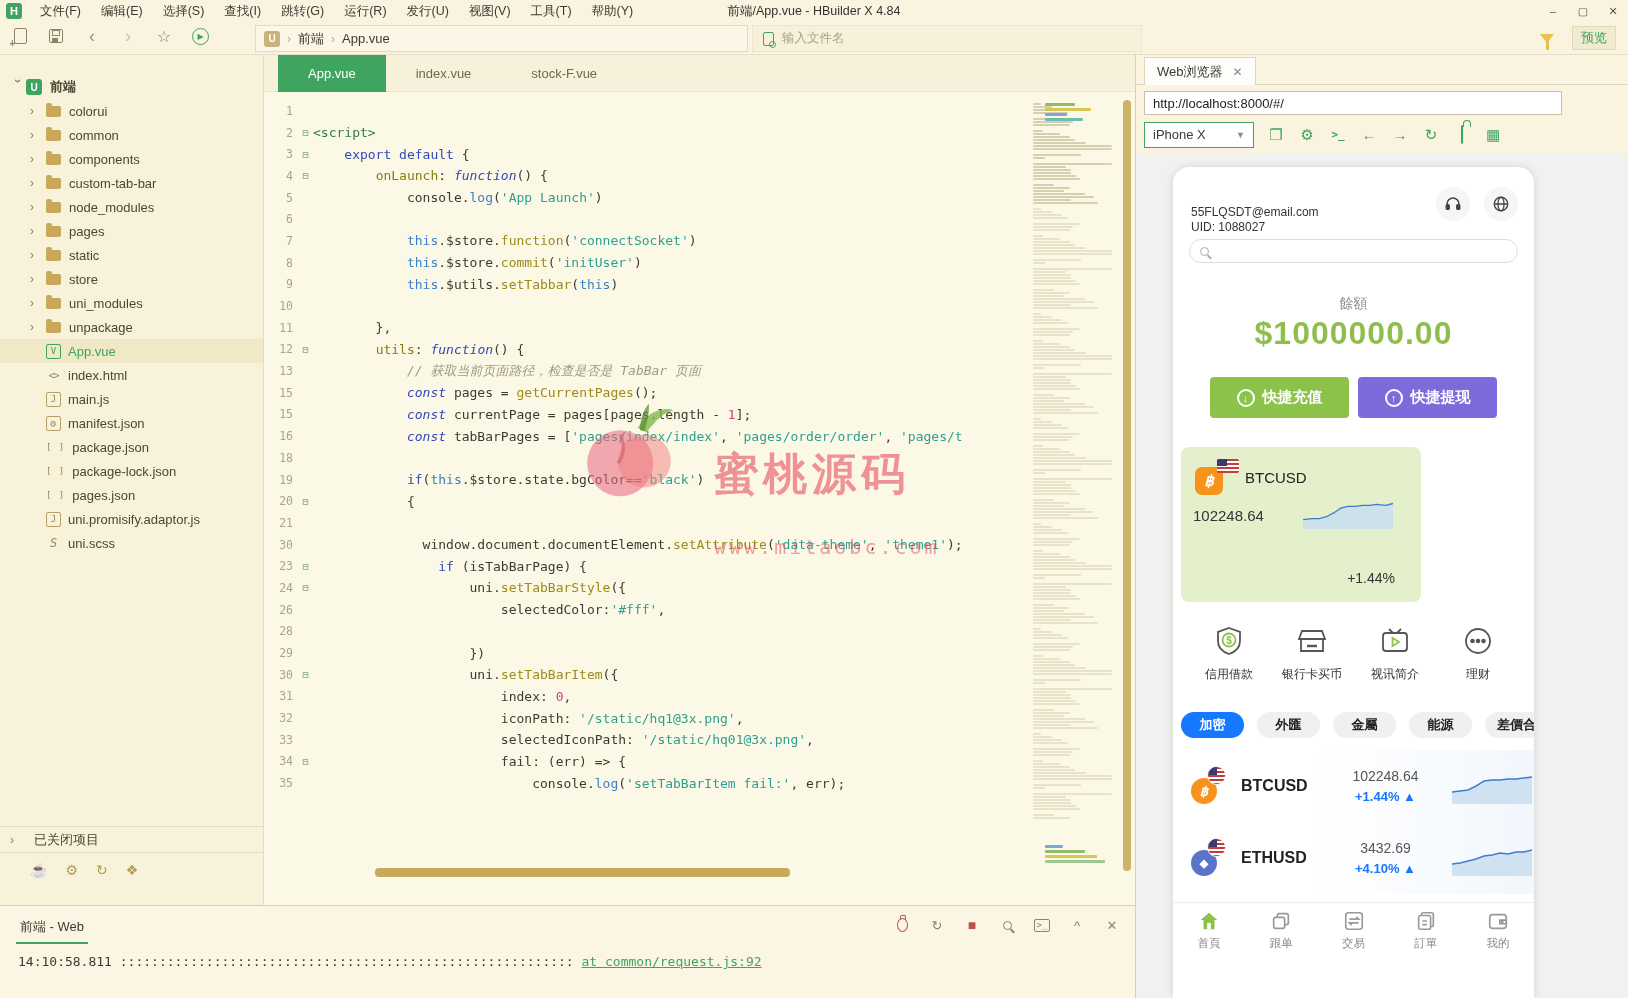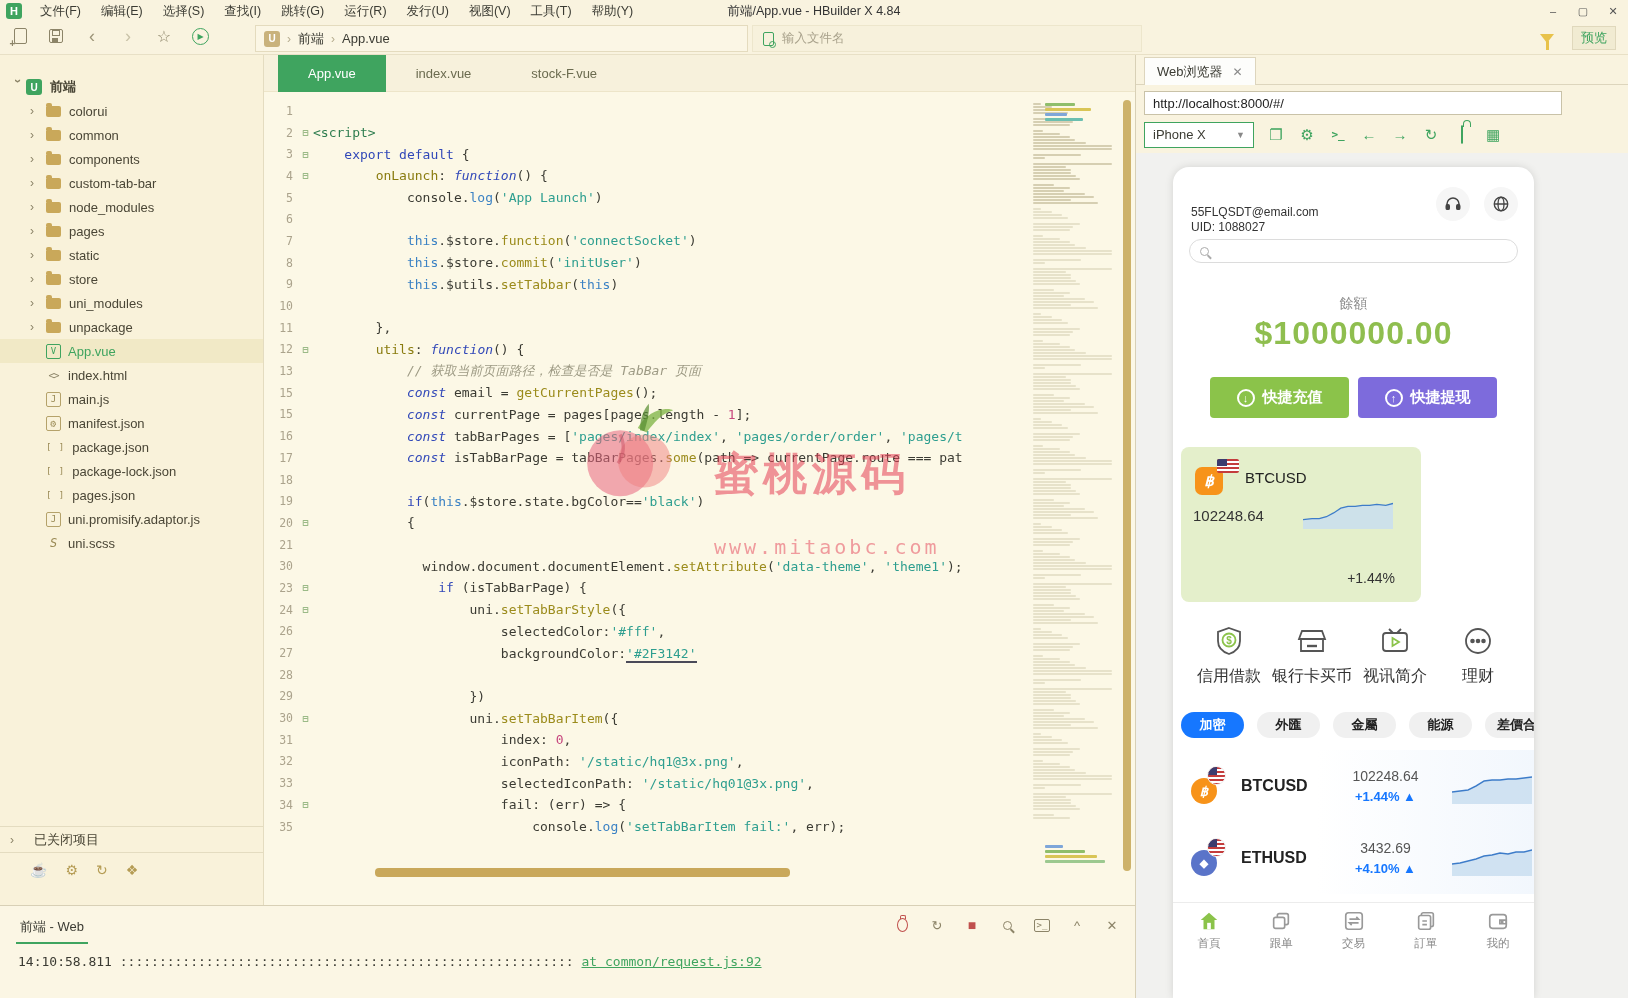--- a/index.html
+++ b/index.html
@@ -143,21 +143,21 @@
   .btc-sq{position:absolute;left:0;top:8px;width:28px;height:28px;background:#F7931A;border-radius:7px;color:#fff;font-weight:bold;font-size:15px;display:flex;align-items:center;justify-content:center;font-style:italic}
   .usflag{position:absolute;left:22px;top:0;width:22px;height:14px;border-radius:2px;background:repeating-linear-gradient(180deg,#C43C3C 0 2px,#fff 2px 4px);overflow:hidden}
   .usflag::before{content:"";position:absolute;left:0;top:0;width:10px;height:7px;background:#3C3B6E}
   .feat-sym{position:absolute;left:64px;top:22px;font-size:15px;color:#222}
   .feat-price{position:absolute;left:12px;top:60px;font-size:15px;color:#333}
   .feat-spark{position:absolute;left:122px;top:48px;width:90px;height:34px}
   .feat-change{position:absolute;right:26px;bottom:16px;font-size:14px;color:#333}
   .services{position:absolute;left:0;right:0;top:458px;display:flex;justify-content:space-between;padding:0 18px}
   .svc{width:76px;display:flex;flex-direction:column;align-items:center;gap:9px}
   .svc svg{width:32px;height:32px}
-  .svc-label{font-size:16px;color:#333;white-space:nowrap}
+  .svc-label{font-size:12px;color:#333;white-space:nowrap}
   .pills{position:absolute;left:8px;top:545px;right:0;display:flex;gap:13px;overflow:hidden;height:28px}
   .pill{height:26px;min-width:63px;padding:0 14px;border-radius:14px;background:#F0F0F0;color:#222;font-size:13px;font-weight:bold;display:flex;align-items:center;justify-content:center;white-space:nowrap}
   .pill.active{background:#1677FF;color:#fff}
   .coinrow{position:absolute;left:0;right:0;height:72px;background:linear-gradient(90deg,#FFFFFF 40%,#F2F7FD);display:flex;align-items:center}
   .coinrow.r0{top:583px}
   .coinrow.r1{top:655px}
   .ccoin{position:relative;width:44px;height:40px;margin-left:18px}
   .coin-circ{position:absolute;left:0;top:12px;width:26px;height:26px;border-radius:50%;color:#fff;font-size:13px;font-weight:bold;display:flex;align-items:center;justify-content:center;font-style:italic}
   .coin-circ.btc{background:#F7931A}
   .coin-circ.eth{background:#5A74C9;font-style:normal;font-size:11px}
@@ -363,33 +363,31 @@
         <div class="cl"><span class="ln">4</span><span class="fd">⊟</span><span class="ct"><span class="tk-pl">        </span><span class="tk-prop">onLaunch</span><span class="tk-pl">: </span><span class="tk-kwi">function</span><span class="tk-pl">() {</span></span></div>
         <div class="cl"><span class="ln">5</span><span class="fd"></span><span class="ct"><span class="tk-pl">            console.</span><span class="tk-log">log</span><span class="tk-pl">(</span><span class="tk-str">'App Launch'</span><span class="tk-pl">)</span></span></div>
         <div class="cl"><span class="ln">6</span><span class="fd"></span><span class="ct"></span></div>
         <div class="cl"><span class="ln">7</span><span class="fd"></span><span class="ct"><span class="tk-pl">            </span><span class="tk-this">this</span><span class="tk-pl">.$store.</span><span class="tk-fn">function</span><span class="tk-pl">(</span><span class="tk-str">'connectSocket'</span><span class="tk-pl">)</span></span></div>
         <div class="cl"><span class="ln">8</span><span class="fd"></span><span class="ct"><span class="tk-pl">            </span><span class="tk-this">this</span><span class="tk-pl">.$store.</span><span class="tk-fn">commit</span><span class="tk-pl">(</span><span class="tk-str">'initUser'</span><span class="tk-pl">)</span></span></div>
         <div class="cl"><span class="ln">9</span><span class="fd"></span><span class="ct"><span class="tk-pl">            </span><span class="tk-this">this</span><span class="tk-pl">.$utils.</span><span class="tk-fn">setTabbar</span><span class="tk-pl">(</span><span class="tk-this">this</span><span class="tk-pl">)</span></span></div>
         <div class="cl"><span class="ln">10</span><span class="fd"></span><span class="ct"></span></div>
         <div class="cl"><span class="ln">11</span><span class="fd"></span><span class="ct"><span class="tk-pl">        },</span></span></div>
         <div class="cl"><span class="ln">12</span><span class="fd">⊟</span><span class="ct"><span class="tk-pl">        </span><span class="tk-prop">utils</span><span class="tk-pl">: </span><span class="tk-kwi">function</span><span class="tk-pl">() {</span></span></div>
         <div class="cl"><span class="ln">13</span><span class="fd"></span><span class="ct"><span class="tk-pl">            </span><span class="tk-cmt">// 获取当前页面路径，检查是否是 TabBar 页面</span></span></div>
-        <div class="cl"><span class="ln">15</span><span class="fd"></span><span class="ct"><span class="tk-pl">            </span><span class="tk-kwi">const</span><span class="tk-pl"> email = </span><span class="tk-fn">getCurrentPages</span><span class="tk-pl">();</span></span></div>
+        <div class="cl"><span class="ln">15</span><span class="fd"></span><span class="ct"><span class="tk-pl">            </span><span class="tk-kwi">const</span><span class="tk-pl"> pages = </span><span class="tk-fn">getCurrentPages</span><span class="tk-pl">();</span></span></div>
         <div class="cl"><span class="ln">15</span><span class="fd"></span><span class="ct"><span class="tk-pl">            </span><span class="tk-kwi">const</span><span class="tk-pl"> currentPage = pages[pages.length - </span><span class="tk-num">1</span><span class="tk-pl">];</span></span></div>
         <div class="cl"><span class="ln">16</span><span class="fd"></span><span class="ct"><span class="tk-pl">            </span><span class="tk-kwi">const</span><span class="tk-pl"> tabBarPages = [</span><span class="tk-str">'pages/index/index'</span><span class="tk-pl">, </span><span class="tk-str">'pages/order/order'</span><span class="tk-pl">, </span><span class="tk-str">'pages/t</span></span></div>
-        <div class="cl"><span class="ln">17</span><span class="fd"></span><span class="ct"><span class="tk-pl">            </span><span class="tk-kwi">const</span><span class="tk-pl"> isTabBarPage = tabBarPages.</span><span class="tk-fn">some</span><span class="tk-pl">(path =&gt; currentPage.route === pat</span></span></div>
         <div class="cl"><span class="ln">18</span><span class="fd"></span><span class="ct"></span></div>
         <div class="cl"><span class="ln">19</span><span class="fd"></span><span class="ct"><span class="tk-pl">            </span><span class="tk-kw">if</span><span class="tk-pl">(</span><span class="tk-this">this</span><span class="tk-pl">.$store.state.bgColor==</span><span class="tk-str">'black'</span><span class="tk-pl">)</span></span></div>
         <div class="cl"><span class="ln">20</span><span class="fd">⊟</span><span class="ct"><span class="tk-pl">            {</span></span></div>
         <div class="cl"><span class="ln">21</span><span class="fd"></span><span class="ct"></span></div>
         <div class="cl"><span class="ln">30</span><span class="fd"></span><span class="ct"><span class="tk-pl">              window.document.documentElement.</span><span class="tk-fn">setAttribute</span><span class="tk-pl">(</span><span class="tk-str">'data-theme'</span><span class="tk-pl">, </span><span class="tk-str">'theme1'</span><span class="tk-pl">);</span></span></div>
         <div class="cl"><span class="ln">23</span><span class="fd">⊟</span><span class="ct"><span class="tk-pl">                </span><span class="tk-kw">if</span><span class="tk-pl"> (isTabBarPage) {</span></span></div>
         <div class="cl"><span class="ln">24</span><span class="fd">⊟</span><span class="ct"><span class="tk-pl">                    uni.</span><span class="tk-fn">setTabBarStyle</span><span class="tk-pl">({</span></span></div>
         <div class="cl"><span class="ln">26</span><span class="fd"></span><span class="ct"><span class="tk-pl">                        selectedColor:</span><span class="tk-str">'#fff'</span><span class="tk-pl">,</span></span></div>
-        <div class="cl"><span class="ln">27</span><span class="fd"></span><span class="ct"><span class="tk-pl">                        backgroundColor:</span><span class="tk-str u-d">'#2F3142'</span></span></div>
         <div class="cl"><span class="ln">28</span><span class="fd"></span><span class="ct"></span></div>
         <div class="cl"><span class="ln">29</span><span class="fd"></span><span class="ct"><span class="tk-pl">                    })</span></span></div>
         <div class="cl"><span class="ln">30</span><span class="fd">⊟</span><span class="ct"><span class="tk-pl">                    uni.</span><span class="tk-fn">setTabBarItem</span><span class="tk-pl">({</span></span></div>
         <div class="cl"><span class="ln">31</span><span class="fd"></span><span class="ct"><span class="tk-pl">                        index: </span><span class="tk-num">0</span><span class="tk-pl">,</span></span></div>
         <div class="cl"><span class="ln">32</span><span class="fd"></span><span class="ct"><span class="tk-pl">                        iconPath: </span><span class="tk-str">'/static/hq1@3x.png'</span><span class="tk-pl">,</span></span></div>
         <div class="cl"><span class="ln">33</span><span class="fd"></span><span class="ct"><span class="tk-pl">                        selectedIconPath: </span><span class="tk-str">'/static/hq01@3x.png'</span><span class="tk-pl">,</span></span></div>
         <div class="cl"><span class="ln">34</span><span class="fd">⊟</span><span class="ct"><span class="tk-pl">                        fail: (err) =&gt; {</span></span></div>
         <div class="cl"><span class="ln">35</span><span class="fd"></span><span class="ct"><span class="tk-pl">                            console.</span><span class="tk-log">log</span><span class="tk-pl">(</span><span class="tk-str">'setTabBarItem fail:'</span><span class="tk-pl">, err);</span></span></div>
       </div>
     <div class="watermark">

